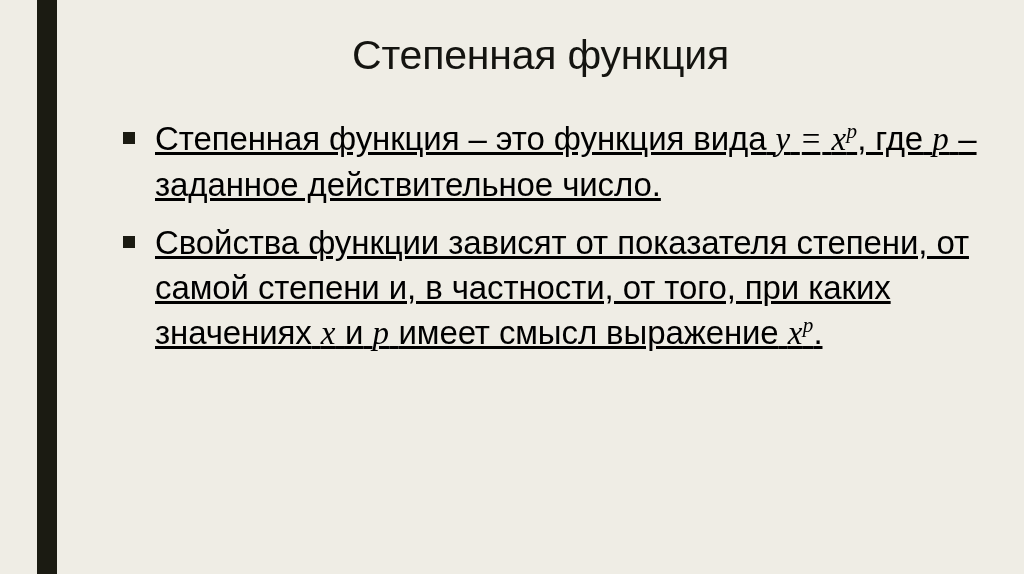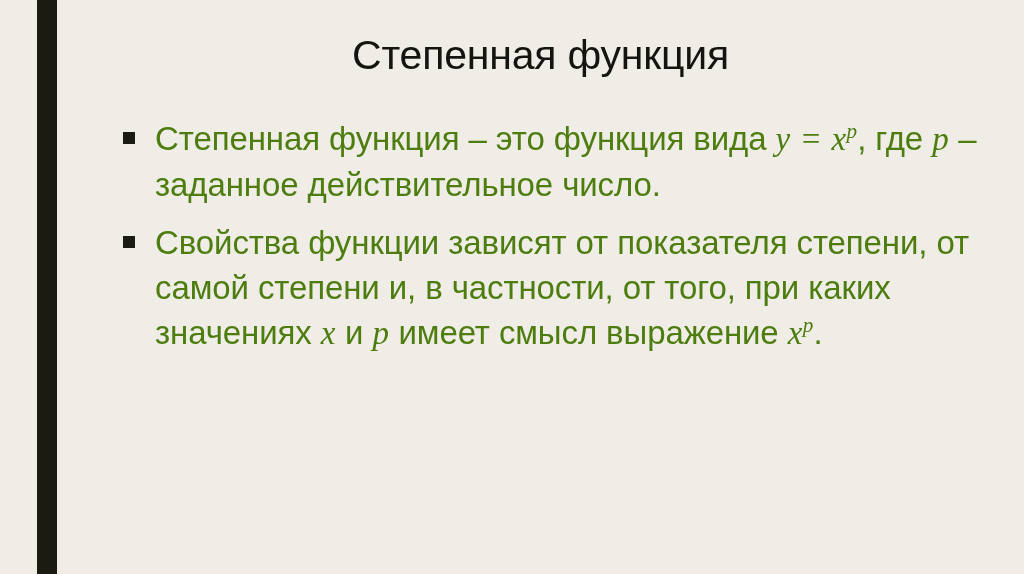--- a/index.html
+++ b/index.html
@@ -56,22 +56,23 @@
     width: 860px;
   }
 
   .bullet-item {
     position: relative;
     padding-left: 37px;
     margin-bottom: 13px;
     font-family: "Liberation Sans", sans-serif;
     font-size: 33px;
     line-height: 45px;
-    color: #4d7c0f;
+    color: #000000;
     letter-spacing: -0.1px;
+    text-decoration: underline;
   }
 
   .bullet-item:last-child {
     margin-bottom: 8px;
   }
 
   .bullet-marker {
     position: absolute;
     left: 5px;
     top: 16px;

